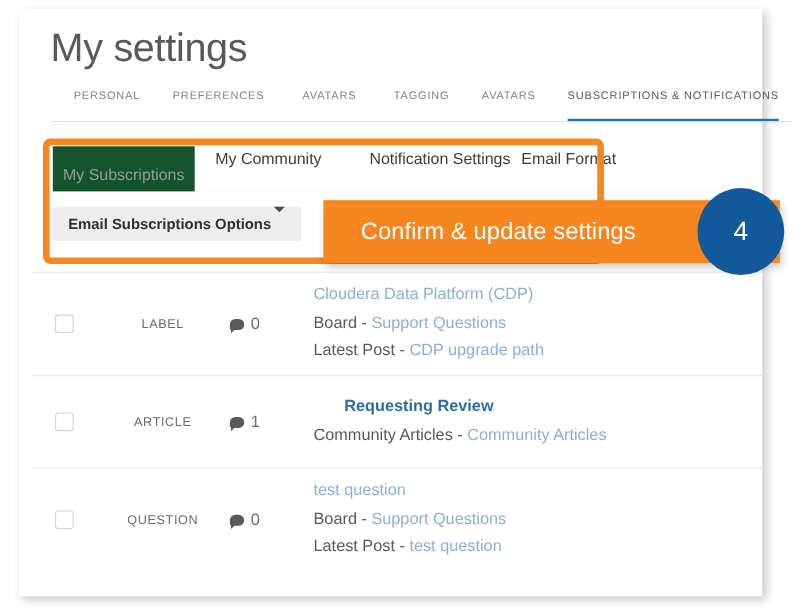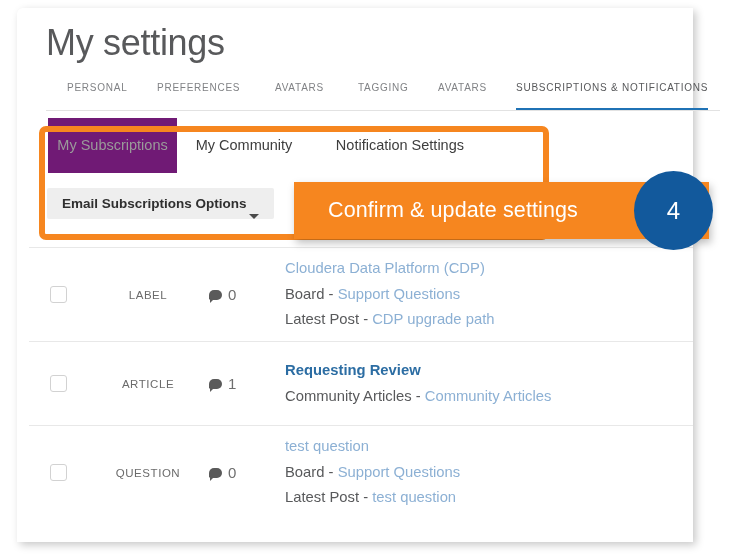--- a/index.html
+++ b/index.html
@@ -97,22 +97,23 @@
     position: absolute;
     top: 0;
     height: 55px;
     line-height: 55px;
     font-size: 14.5px;
     color: #3d3d3d;
     white-space: nowrap;
     cursor: pointer;
   }
   .subtab.active {
-    background: #701a75;
+    background: #14532d;
     color: #9a9a9a;
+    margin-top: 15px;
   }
 
   
   .toolbar {
     position: absolute;
     left: 12px;
     top: 166px;
     width: 664px;
     height: 58px;
     background: #ffffff;
@@ -125,21 +126,21 @@
     padding: 0 15px;
     background: #eeeeee;
     border-radius: 2px;
     font-size: 13.5px;
     font-weight: bold;
     color: #2f2f2f;
     line-height: 31px;
     white-space: nowrap;
     cursor: pointer;
     display: flex;
-    align-items: flex-end;
+    align-items: flex-start;
     gap: 2px;
   }
   .caret {
     display: inline-block;
     width: 0; height: 0;
     border-left: 5px solid transparent;
     border-right: 5px solid transparent;
     border-top: 5px solid #4a4a4a;
   }
 
@@ -286,20 +287,21 @@
     color: #58595b;
     white-space: nowrap;
   }
   .lnk {
     color: #8cb0d4;
     cursor: pointer;
   }
   .lnk.strong {
     color: #2c6da3;
     font-weight: bold;
+    margin-left: 28px;
   }
   .lbl { color: #58595b; }
 </style>
 </head>
 <body>
 
 <div id="root">
 
   <div class="card">
 
@@ -312,20 +314,21 @@
         <div class="tab" style="left: 312px;">TAGGING</div>
         <div class="tab" style="left: 392px;">AVATARS</div>
         <div class="tab active" style="left: 470px;">SUBSCRIPTIONS &amp; NOTIFICATIONS</div>
       </div>
     <div class="tabbar-rule"></div>
 
     <div class="subtabbar">
         <div class="subtab active" style="left: 19px; width: 129px; text-align: center;">My Subscriptions</div>
         <div class="subtab" style="left: 160px; width: 110px; text-align: center;">My Community</div>
         <div class="subtab" style="left: 280px; width: 155px; text-align: right;">Notification Settings</div>
+        <div class="subtab" style="left: 438px; width: 100px; text-align: center;">Email Format</div>
       </div>
 
     <div class="toolbar">
       <div class="dropdown-btn">
         <span>Email Subscriptions Options</span>
         <span class="caret"></span>
       </div>
     </div>
     <div class="toolbar-rule"></div>
 

